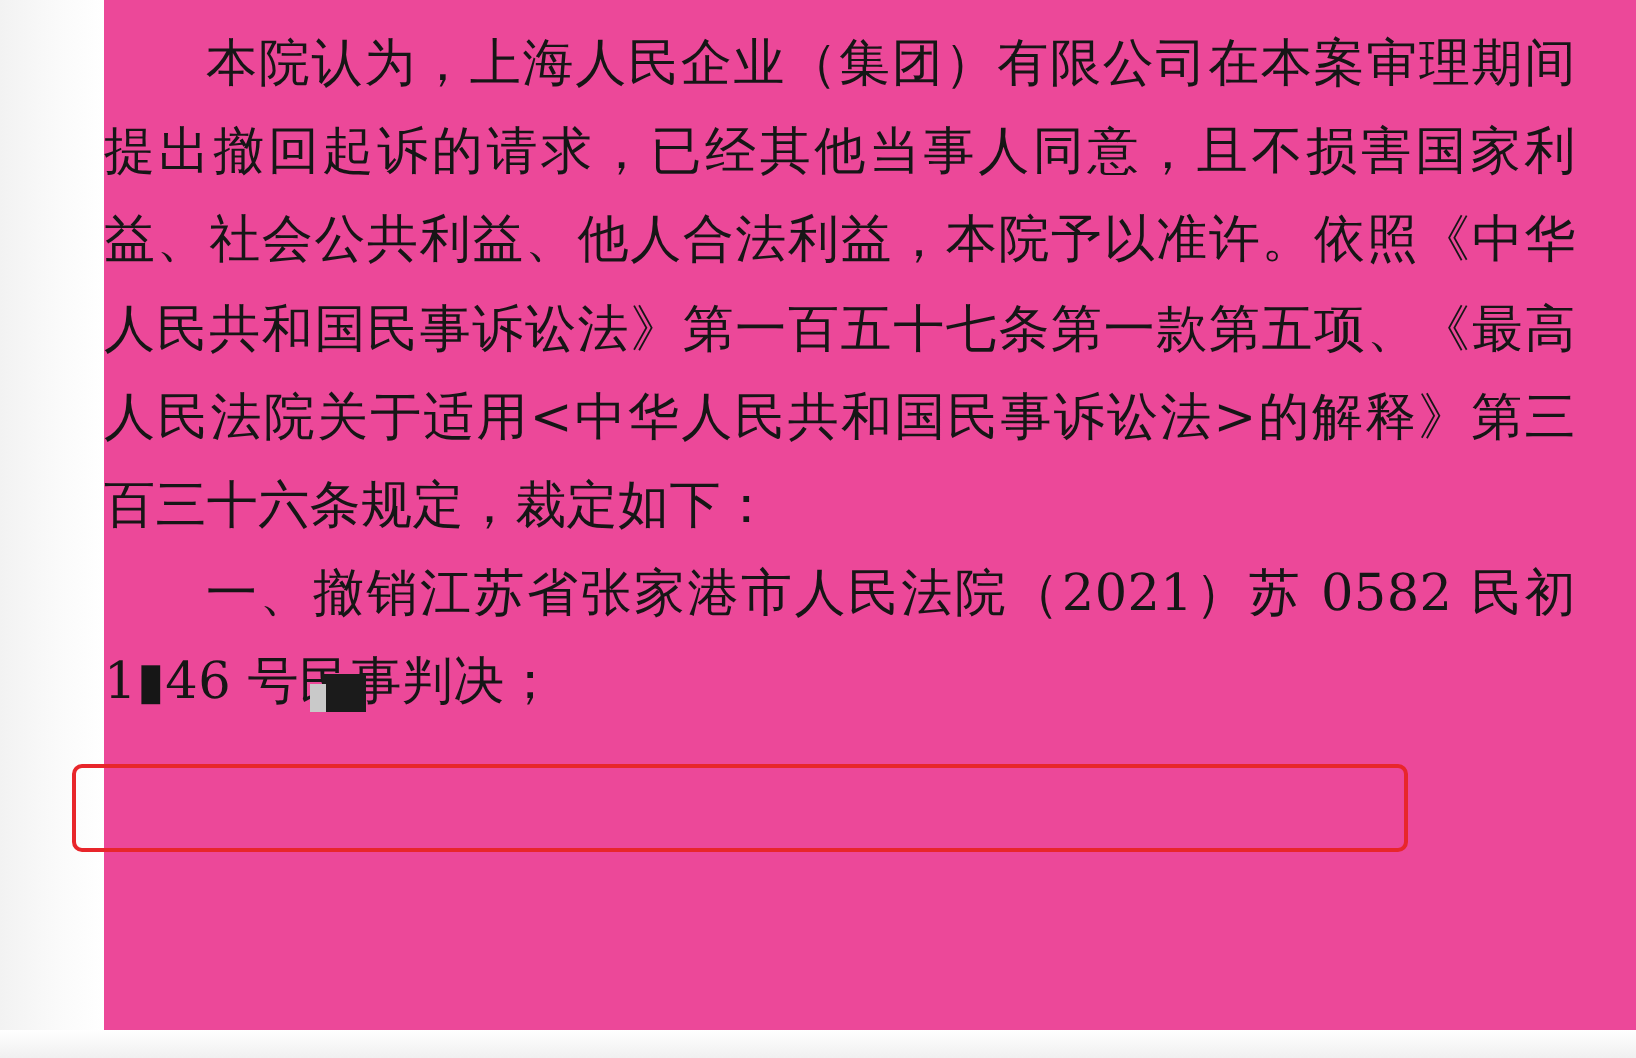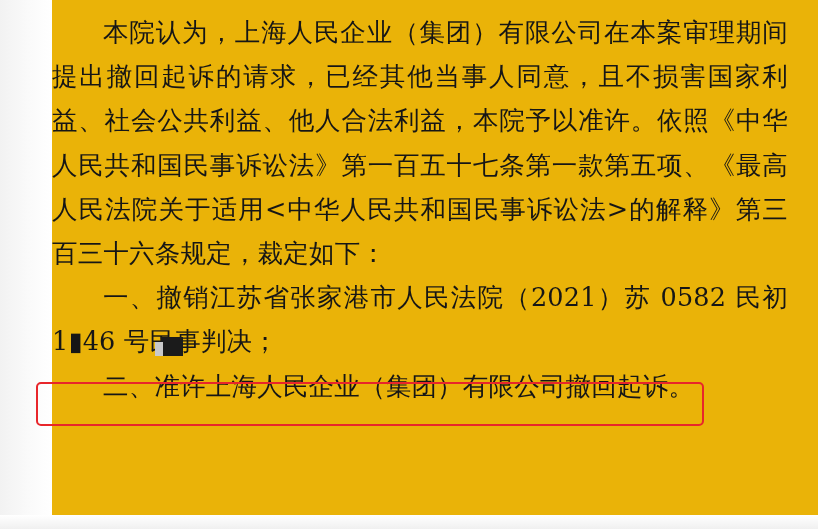--- a/index.html
+++ b/index.html
@@ -11,21 +11,21 @@
     height: 529px;
     background: #ffffff;
     font-family: "DejaVu Serif", "Liberation Serif", serif;
     overflow: hidden;
   }
 
   #doc-page {
     position: relative;
     width: 818px;
     height: 529px;
-    background: #eab308;
+    background: #ec4899;
     box-sizing: border-box;
   }
 
   
   .page-edge-left {
     position: absolute;
     left: 0;
     top: 0;
     width: 52px;
     height: 529px;
@@ -103,20 +103,19 @@
 <div id="doc-page">
 
   <div class="page-edge-left"></div>
   <div class="page-edge-bottom"></div>
 
   <div class="body-text">
     <p class="para indent">本院认为，上海人民企业（集团）有限公司在本案审理期间提出撤回起诉的请求，已经其他当事人同意，且不损害国家利益、社会公共利益、他人合法利益，本院予以准许。依照《中华人民共和国民事诉讼法》第一百五十七条第一款第五项、《最高人民法院关于适用&lt;中华人民共和国民事诉讼法&gt;的解释》第三百三十六条规定，裁定如下：</p>
 
     <p class="para indent">一、撤销江苏省张家港市人民法院（2021）苏 0582 民初 1▮46 号民事判决；</p>
 
-    <p class="para indent highlight-line">二、准许上海人民企业（集团）有限公司撤回起诉。</p>
 
   </div>
 
   <div class="redbox"></div>
   <div class="redaction"></div>
 
 </div>
 
 </body></html>

